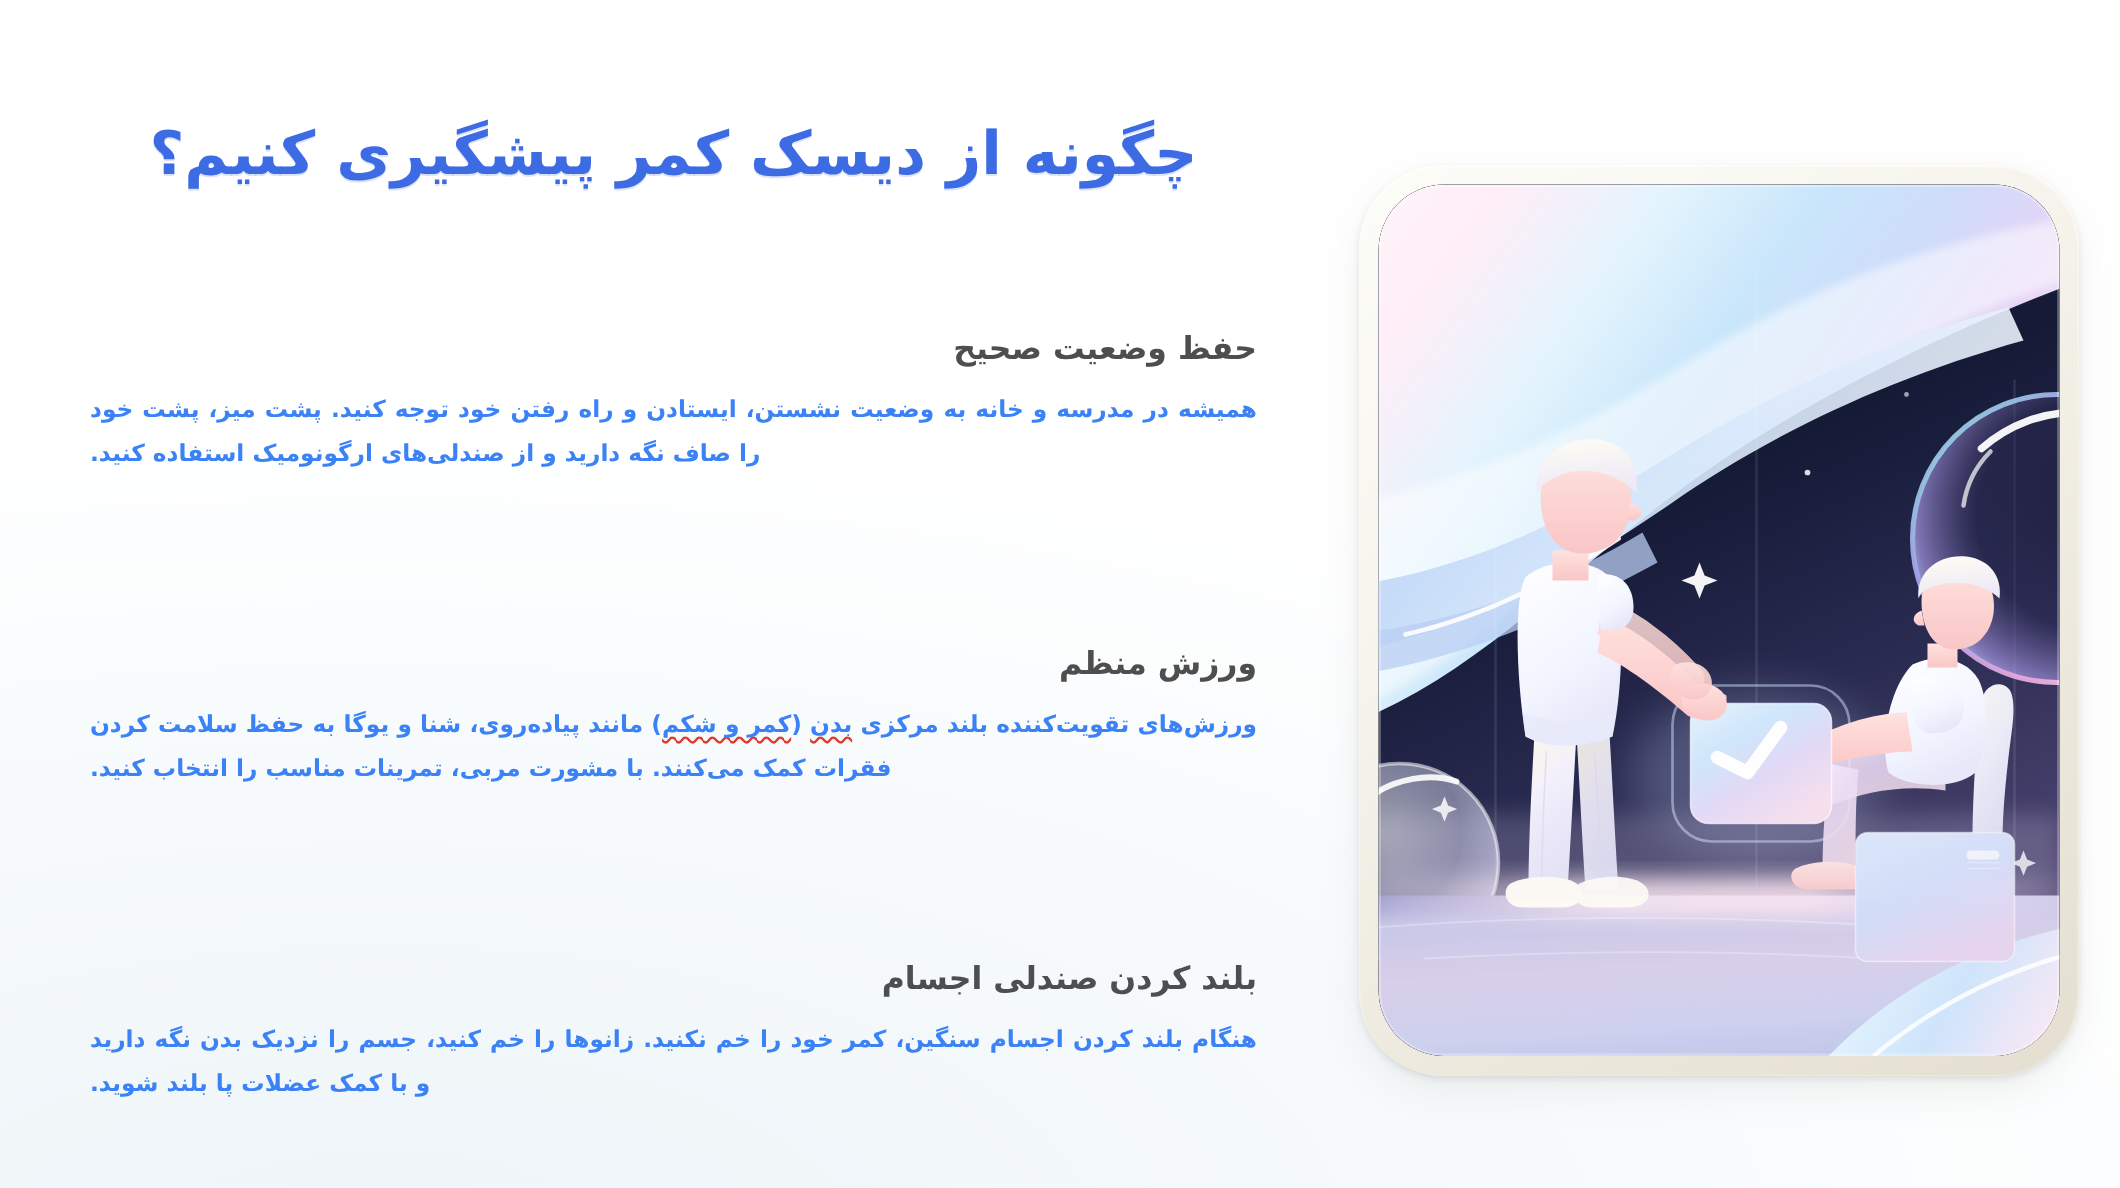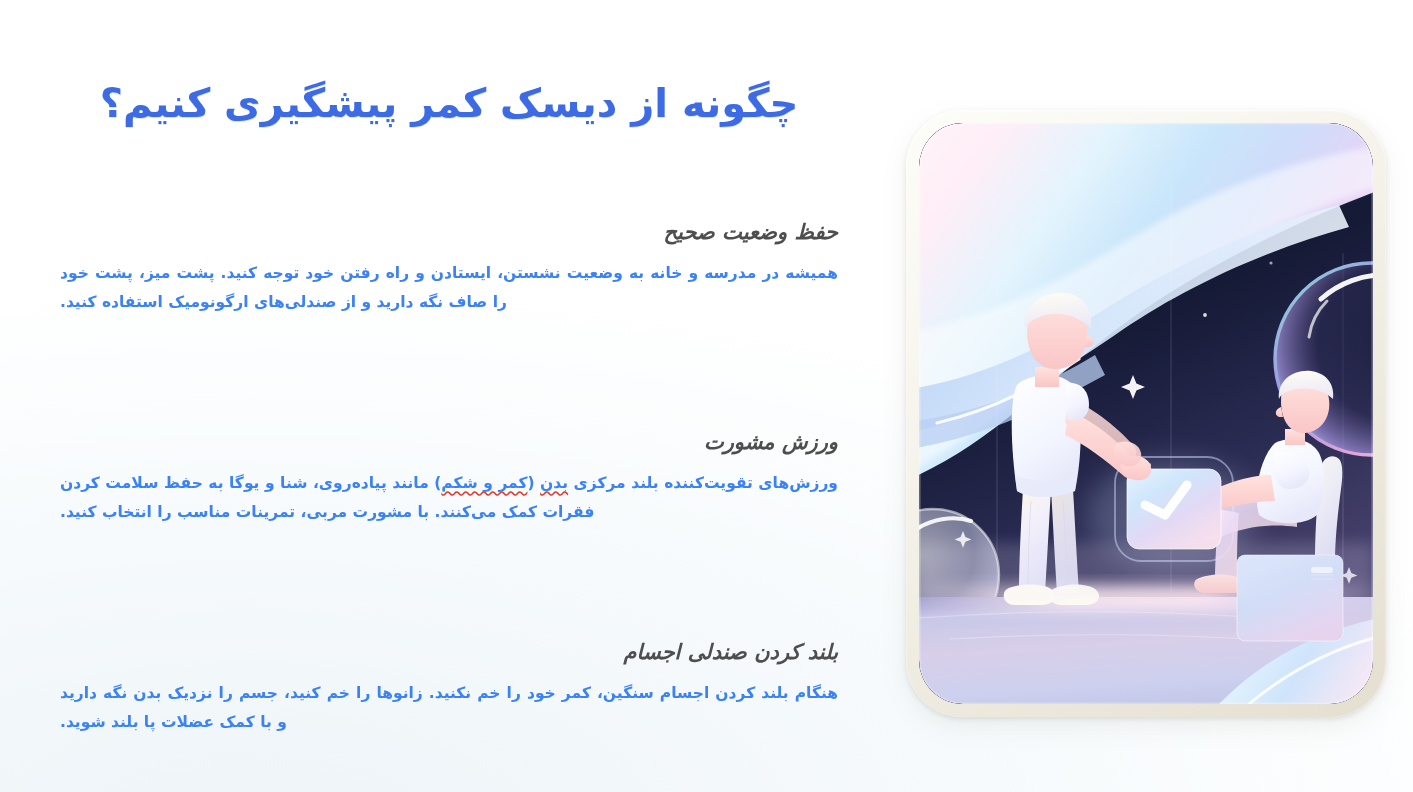--- a/index.html
+++ b/index.html
@@ -54,21 +54,20 @@
   .section-3 { top:638px; }
 
   .sec-head {
     text-align:right;
     font-size:21px;
     font-weight:bold;
     color:#4E4E4E;
     line-height:1.4;
     margin-bottom:12px;
     padding-left:0;
-    font-style:italic;
   }
 
   .sec-body {
     text-align:justify;
     text-align-last:left;
     font-size:15.5px;
     font-weight:bold;
     color:#3b82f6;
     line-height:1.85;
     direction:rtl;
@@ -115,21 +114,21 @@
 <div class="text-col">
 
   <h1 class="doc-title">چگونه از دیسک کمر پیشگیری کنیم؟</h1>
 
   <div class="section section-1">
     <div class="sec-head">حفظ وضعیت صحیح</div>
     <div class="sec-body">همیشه در مدرسه و خانه به وضعیت نشستن، ایستادن و راه رفتن خود توجه کنید. پشت میز، پشت خود را صاف نگه دارید و از صندلی‌های ارگونومیک استفاده کنید.</div>
   </div>
 
   <div class="section section-2">
-    <div class="sec-head">ورزش مشورت</div>
+    <div class="sec-head">ورزش منظم</div>
     <div class="sec-body"><span>ورزش‌های تقویت‌کننده بلند مرکزی </span><span class="spell">بدن</span><span> (</span><span class="spell">کمر و شکم</span><span>) مانند پیاده‌روی، شنا و یوگا به حفظ سلامت کردن فقرات کمک می‌کنند. با مشورت مربی، تمرینات مناسب را انتخاب کنید.</span></div>
   </div>
 
   <div class="section section-3">
     <div class="sec-head">بلند کردن صندلی اجسام</div>
     <div class="sec-body">هنگام بلند کردن اجسام سنگین، کمر خود را خم نکنید. زانوها را خم کنید، جسم را نزدیک بدن نگه دارید و با کمک عضلات پا بلند شوید.</div>
   </div>
 
 </div>
 

